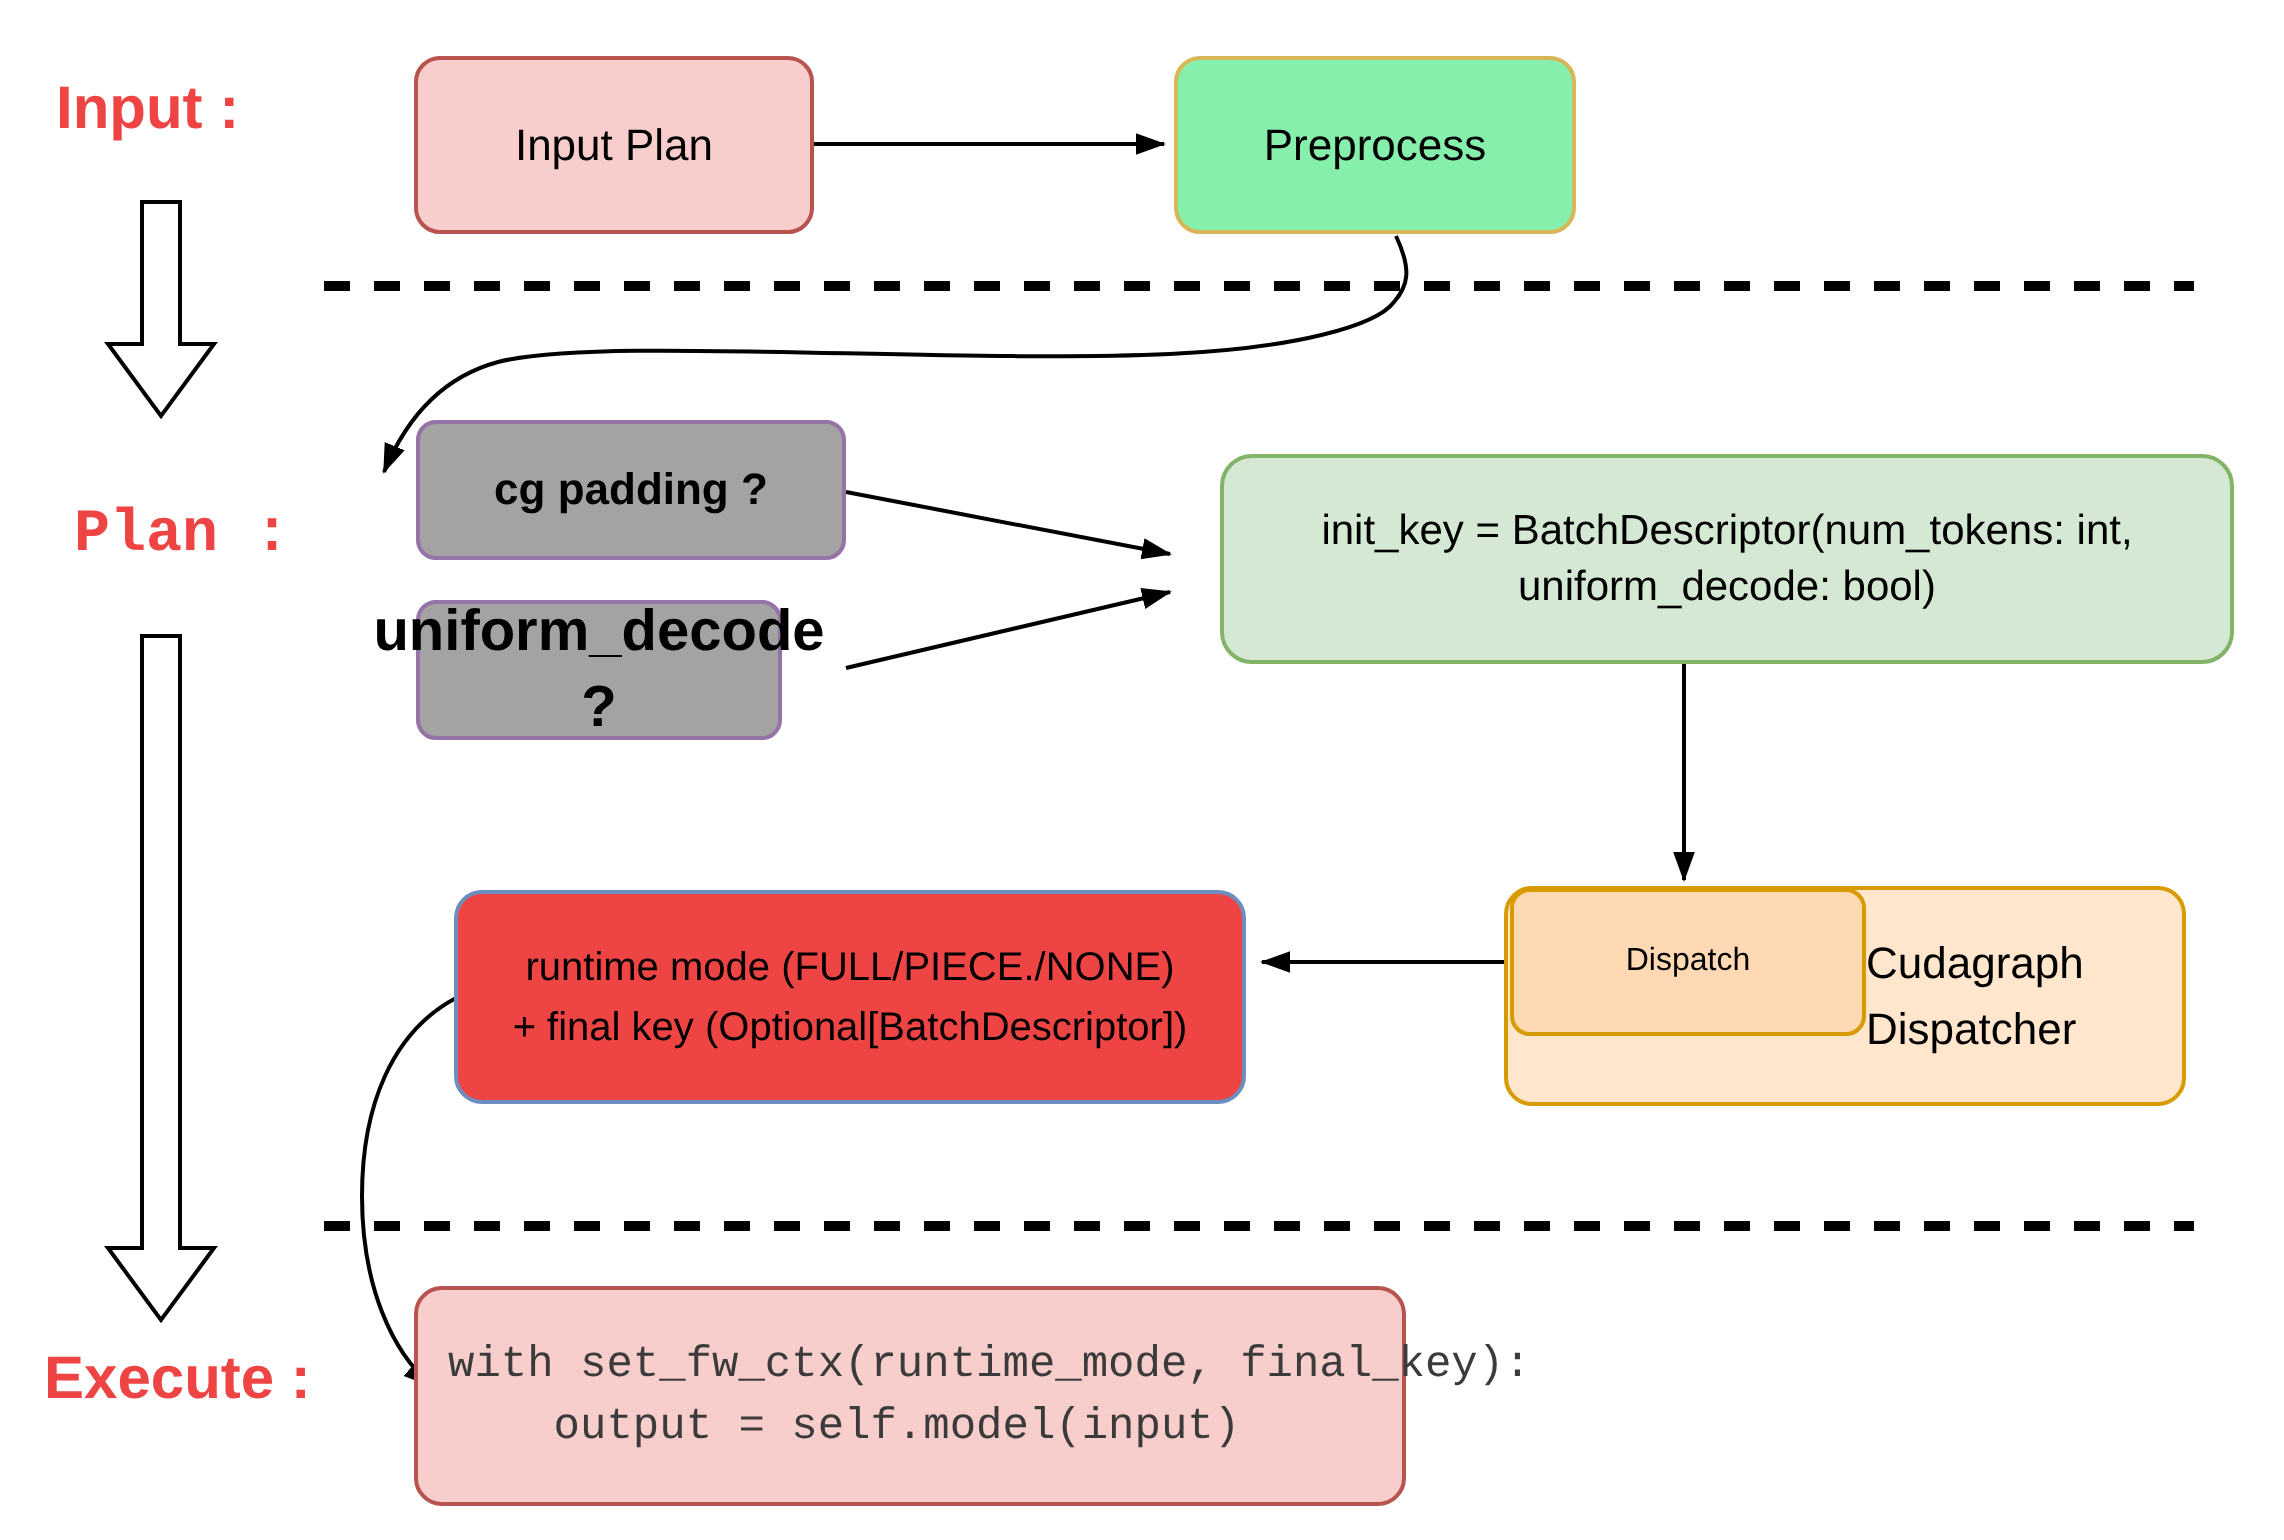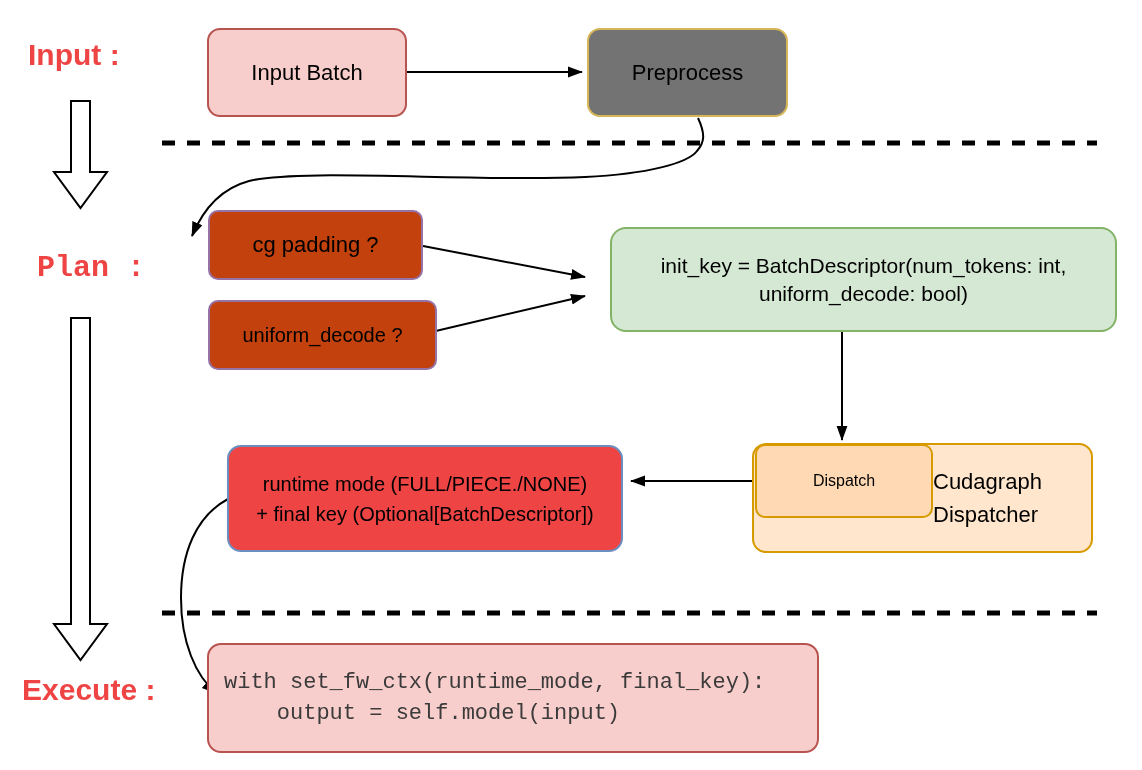--- a/index.html
+++ b/index.html
@@ -9,39 +9,39 @@
   }
   .phase-label{
     position:absolute;font-size:30px;font-weight:bold;color:#ef4444;white-space:nowrap;
   }
   .node{
     position:absolute;display:flex;align-items:center;justify-content:center;
     text-align:center;box-sizing:border-box;border:2px solid;line-height:1.32;
   }
   .node .lines{display:flex;flex-direction:column;}
   .red    {background:#f8cecc;border-color:#b85450;}
-  .yellow {background:#737373;border-color:#d6b656;}
-  .purple {background:#c2410c;border-color:#9673a6;}
+  .yellow {background:#86efac;border-color:#d6b656;}
+  .purple {background:#a3a3a3;border-color:#9673a6;font-weight:bold;}
   .green  {background:#d5e8d4;border-color:#82b366;}
   .blue   {background:#ef4444;border-color:#6c8ebf;}
   .orange {background:#ffe6cc;border-color:#d79b00;}
   .orange-inner{background:#ffd9b3;border-color:#d79b00;}
 
   #node-input-batch   {left:207px;top:28px;width:200px;height:89px;border-radius:13px;font-size:22px;}
   #node-preprocess    {left:587px;top:28px;width:201px;height:89px;border-radius:13px;font-size:22px;}
   #node-cg-padding    {left:208px;top:210px;width:215px;height:70px;border-radius:10px;font-size:22px;}
-  #node-uniform-decode{left:208px;top:300px;width:229px;height:70px;border-radius:10px;font-size:20px;}
+  #node-uniform-decode{left:208px;top:300px;width:183px;height:70px;border-radius:10px;font-size:29px;}
   #node-init-key      {left:588px;top:227px;width:507px;height:105px;border-radius:16px;font-size:21px;line-height:28px;margin-left:22px;}
   #node-runtime-mode  {left:227px;top:445px;width:396px;height:107px;border-radius:14px;font-size:20px;line-height:30px;}
   #node-cudagraph     {left:752px;top:443px;width:341px;height:110px;border-radius:14px;}
   #node-dispatch      {left:755px;top:444px;width:178px;height:74px;border-radius:10px;font-size:16px;}
   #cudagraph-label    {position:absolute;left:933px;top:443px;width:160px;height:110px;
                        display:flex;flex-direction:column;align-items:flex-start;justify-content:center;
                        font-size:22px;line-height:33px;text-align:center;}
-  #node-execute-code  {left:207px;top:643px;width:612px;height:110px;border-radius:14px;
+  #node-execute-code  {left:207px;top:643px;width:496px;height:110px;border-radius:14px;
                        justify-content:flex-start;align-items:center;}
   #node-execute-code .lines{
        padding-left:15px;font-family:"Liberation Mono","DejaVu Sans Mono",monospace;
        font-size:22px;line-height:31px;color:#3b3b3b;text-align:left;}
   .code-line{white-space:pre;}
 
   #label-input  {left:28px;top:38px;}
   #label-plan   {left:37px;top:251px;font-family:Liberation Mono, monospace;}
   #label-execute{left:22px;top:673px;}
 
@@ -75,21 +75,21 @@
     <path class="conn" marker-end="url(#ah)" d="M 842 332 L 842 440"></path>
     <path class="conn" marker-end="url(#ah)" d="M 752 481 L 631 481"></path>
     <path class="conn" marker-end="url(#ah)" d="M 228 499 C 196 516 181 553 181 598 C 181 643 196 676 216 693"></path>
   </svg>
 
   <div class="phase-label" id="label-input">Input :</div>
   <div class="phase-label" id="label-plan">Plan :</div>
   <div class="phase-label" id="label-execute">Execute :</div>
 
   <div class="node red" id="node-input-batch">
-    <span>Input Batch</span>
+    <span>Input Plan</span>
   </div>
 
   <div class="node yellow" id="node-preprocess">
     <span>Preprocess</span>
   </div>
 
   <div class="node purple" id="node-cg-padding">
     <span>cg padding ?</span>
   </div>
 

